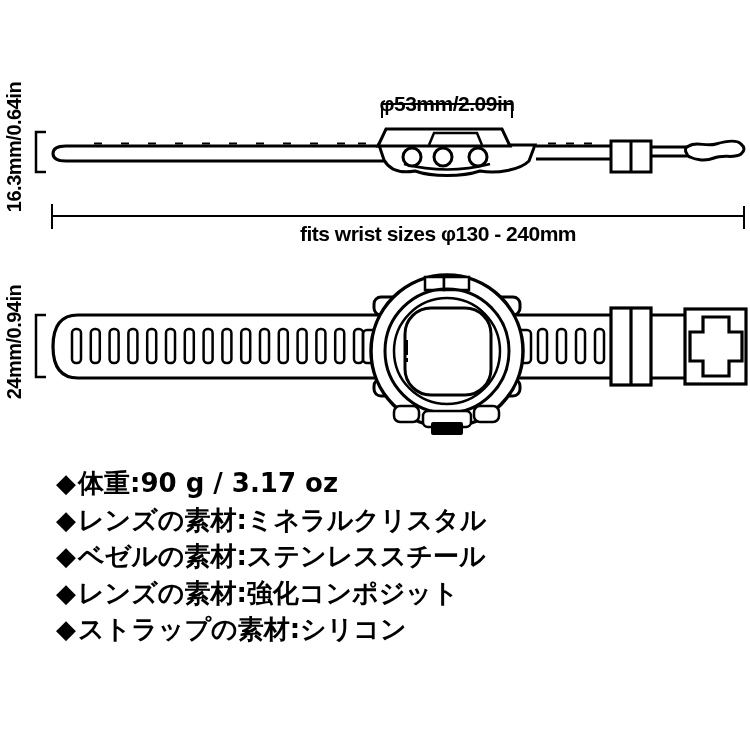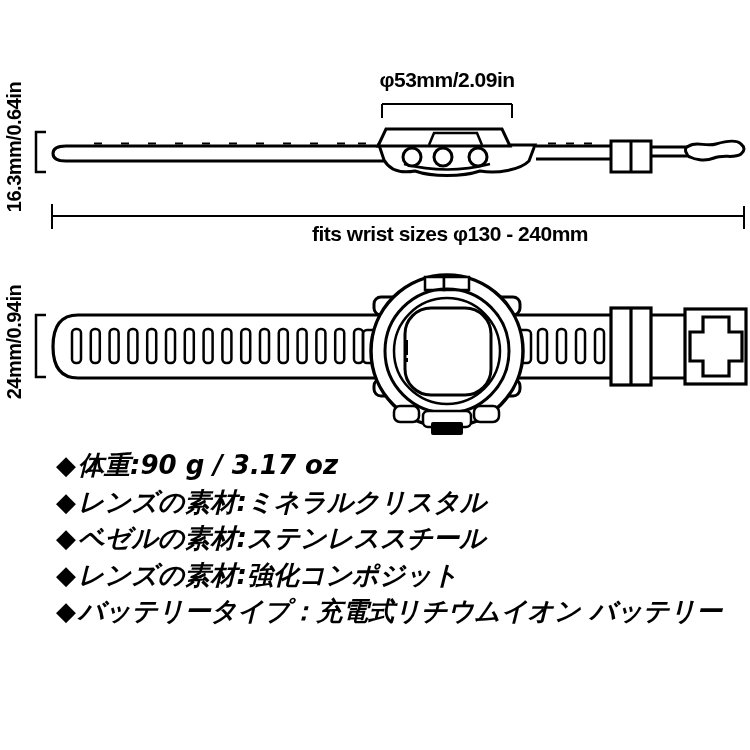--- a/index.html
+++ b/index.html
@@ -4,21 +4,21 @@
 <style>
   html,body{margin:0;padding:0;background:#ffffff;}
   .page{position:relative;width:750px;height:750px;background:#ffffff;overflow:hidden;
         font-family:"DejaVu Sans",sans-serif;color:#000;}
   svg{position:absolute;left:0;top:0;}
   .dim-label{position:absolute;font-weight:bold;font-size:21px;text-align:center;
              font-family:"Liberation Sans",sans-serif;letter-spacing:-0.5px;white-space:nowrap;}
   .v-label{position:absolute;width:140px;height:24px;font-weight:bold;font-size:20px;
            text-align:center;transform:rotate(-90deg);transform-origin:center;
            font-family:"Liberation Sans",sans-serif;letter-spacing:-0.5px;white-space:nowrap;}
-  .spec-list{position:absolute;left:56px;top:447px;font-style:italic;}
+  .spec-list{position:absolute;left:56px;top:465px;}
   .spec-item{font-size:26px;font-weight:bold;line-height:36.6px;white-space:nowrap;
              font-family:"DejaVu Sans",sans-serif;}
   .spec-item .bullet{margin-right:2px;}
 </style>
 </head>
 <body>
 
 <div class="page">
 
   <svg width="750" height="750" viewBox="0 0 750 750">
@@ -117,29 +117,29 @@
       <rect x="404" y="340" width="4" height="15" fill="#000" stroke="none"></rect>
       <rect x="404" y="358" width="4" height="4" fill="#000" stroke="none"></rect>
 
       <rect x="394" y="406" width="25" height="16" rx="6" stroke-width="2.5" fill="#ffffff"></rect>
       <rect x="474" y="406" width="25" height="16" rx="6" stroke-width="2.5" fill="#ffffff"></rect>
       <rect x="423" y="411" width="48" height="16" rx="5" stroke-width="2.5" fill="#ffffff"></rect>
       <rect x="431" y="422" width="32" height="13" rx="2" fill="#000" stroke="none"></rect>
     </g>
   </svg>
 
-  <div class="dim-label" style="left:347px;top:68px;width:200px;">φ53mm/2.09in</div>
+  <div class="dim-label" style="left:347px;top:92px;width:200px;">φ53mm/2.09in</div>
 
   <div class="v-label" style="left:-55px;top:135px;">16.3mm/0.64in</div>
 
-  <div class="dim-label" style="left:280px;top:222px;width:340px;">fits wrist sizes φ130 - 240mm</div>
+  <div class="dim-label" style="left:268px;top:222px;width:340px;">fits wrist sizes φ130 - 240mm</div>
 
   <div class="v-label" style="left:-55px;top:330px;">24mm/0.94in</div>
 
   <div class="spec-list">
     <div class="spec-item"><span class="bullet">◆</span><span>体重:90 g / 3.17 oz</span></div>
     <div class="spec-item"><span class="bullet">◆</span><span>レンズの素材:ミネラルクリスタル</span></div>
     <div class="spec-item"><span class="bullet">◆</span><span>ベゼルの素材:ステンレススチール</span></div>
     <div class="spec-item"><span class="bullet">◆</span><span>レンズの素材:強化コンポジット</span></div>
-    <div class="spec-item"><span class="bullet">◆</span><span>バッテリータイプ：充電式リチウムイオン バッテリー</span></div>
+    <div class="spec-item"><span class="bullet">◆</span><span>ストラップの素材:シリコン</span></div>
   </div>
 
 </div>
 
 </body></html>

